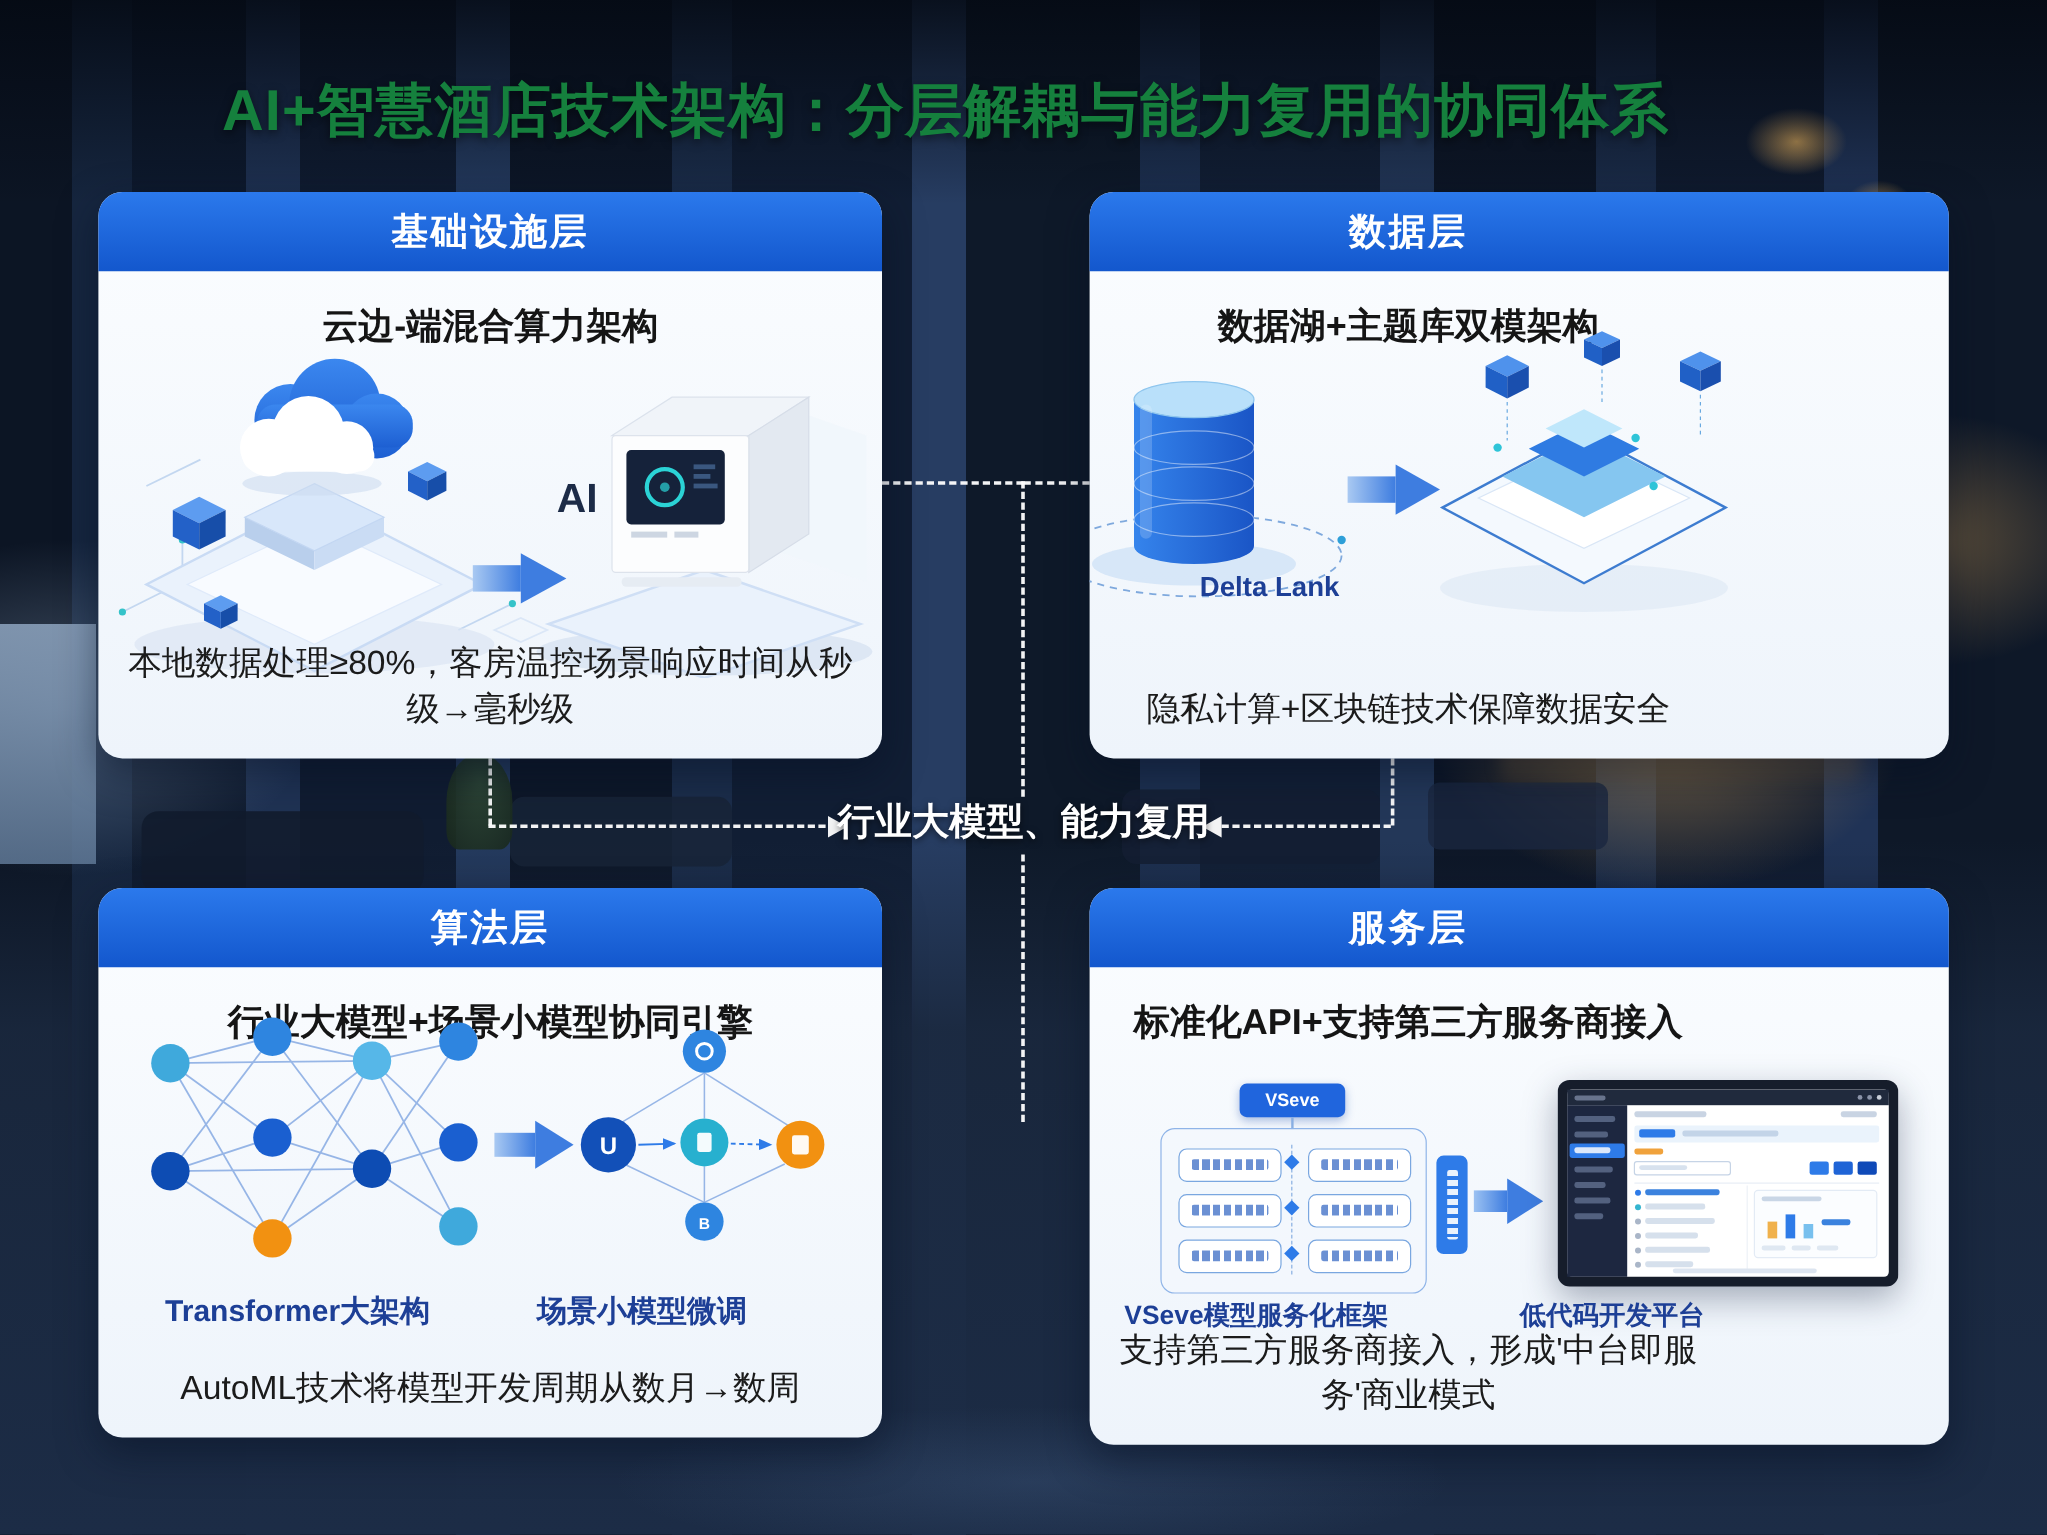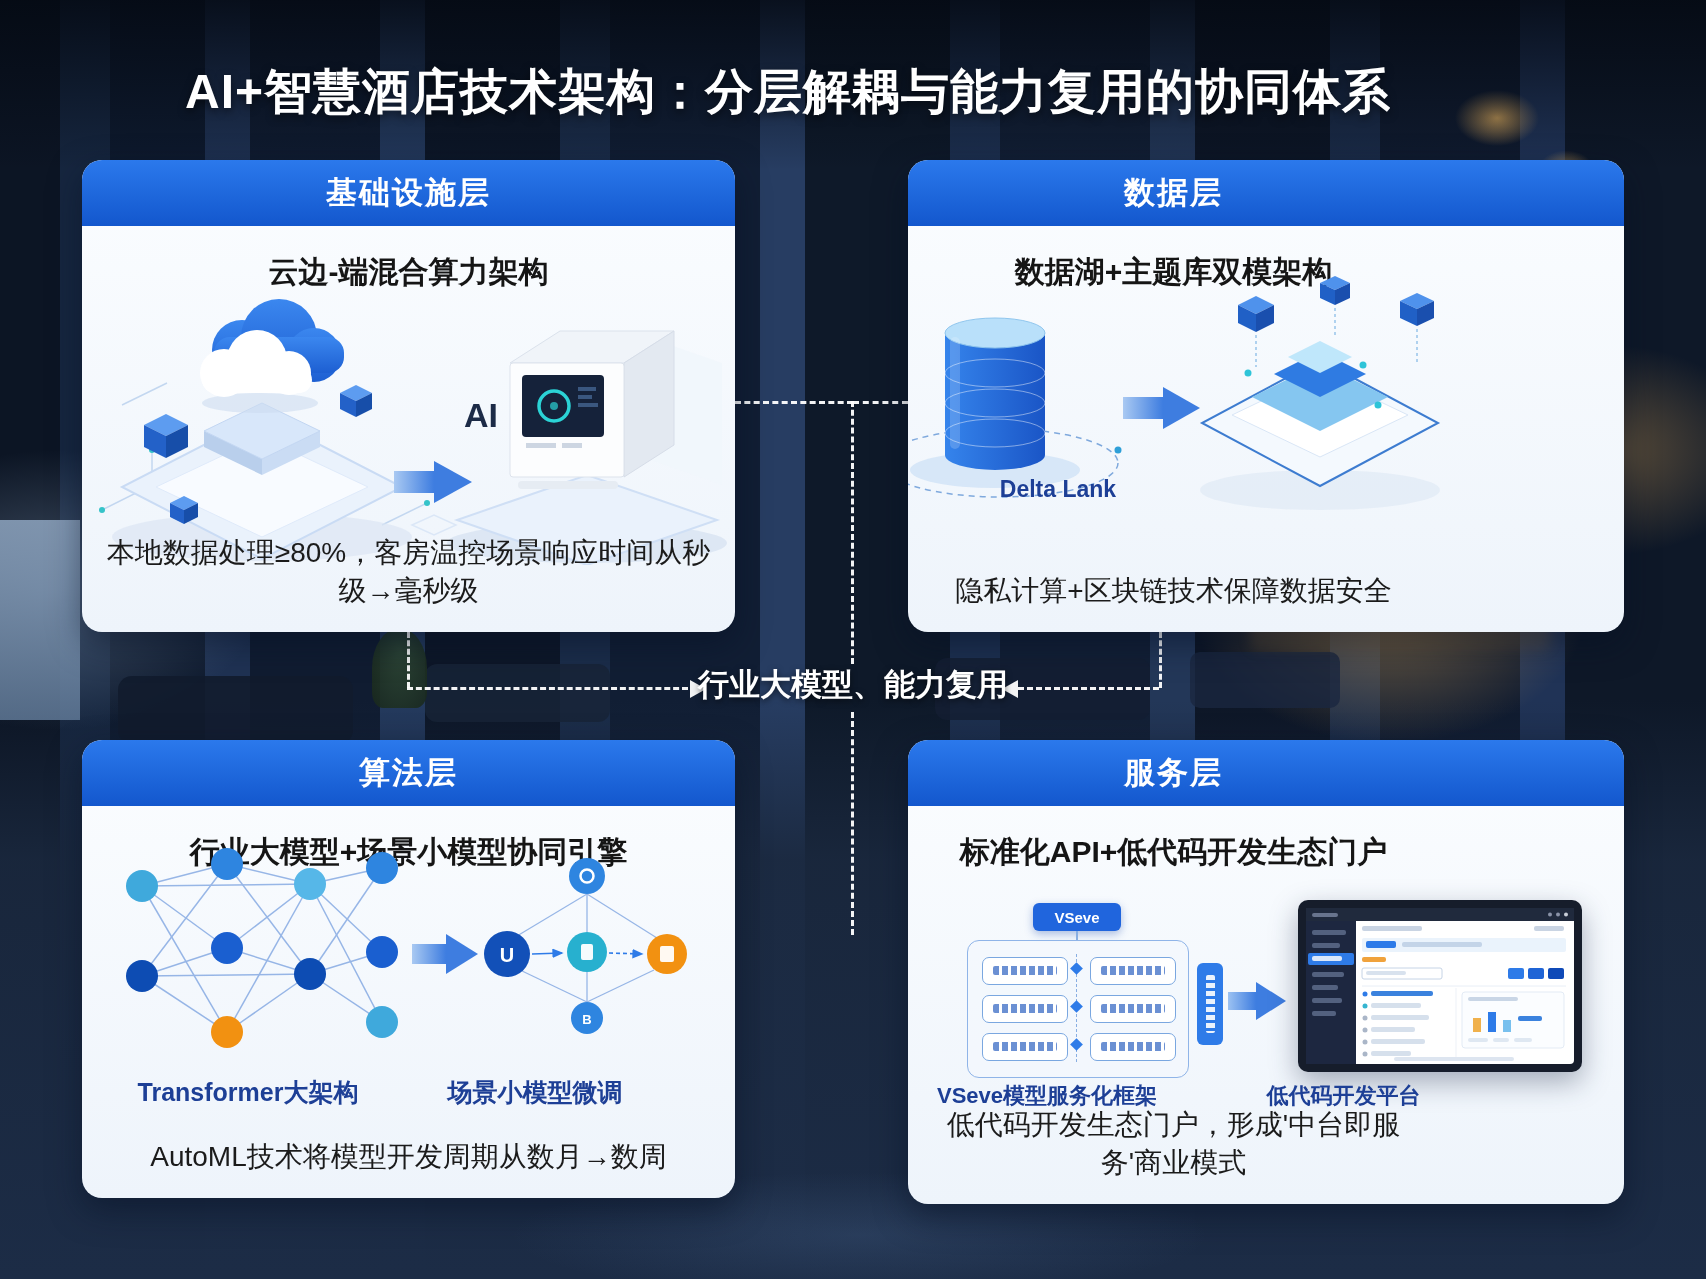--- a/index.html
+++ b/index.html
@@ -29,21 +29,21 @@
   .sofa3{left:935px;top:658px;width:215px;height:62px;background:#141f33;border-radius:12px;opacity:.85;}
   .sofa4{left:1190px;top:652px;width:150px;height:56px;background:#1a2740;border-radius:10px;opacity:.8;}
   .plant{left:372px;top:628px;width:55px;height:80px;border-radius:50% 50% 20% 20%;opacity:.9;
          background:radial-gradient(ellipse at 50% 30%, #2c4430, #18271c);}
   .desk-glow{left:1250px;top:560px;width:300px;height:90px;border-radius:8px;filter:blur(6px);
          background:linear-gradient(180deg, rgba(188,146,84,.55), rgba(120,90,50,.2));}
   .window-l{left:0;top:520px;width:80px;height:200px;opacity:.85;
          background:linear-gradient(180deg,#8ea5c0,#5f7896);}
   
   #title{position:absolute;left:0;top:60px;width:1576px;text-align:center;z-index:4;
-         color:#ffffff;font-size:48px;font-weight:bold;letter-spacing:1px;
+         color:#15803d;font-size:48px;font-weight:bold;letter-spacing:1px;
          text-shadow:0 3px 8px rgba(0,0,0,.55);}
   
   .conn{position:absolute;z-index:2;opacity:.95;}
   .dash-h{border-top:3px dashed #fff;height:0;}
   .dash-v{border-left:3px dashed #fff;width:0;}
   .ah-r{width:0;height:0;border-top:9px solid transparent;border-bottom:9px solid transparent;border-left:16px solid #fff;}
   .ah-l{width:0;height:0;border-top:9px solid transparent;border-bottom:9px solid transparent;border-right:16px solid #fff;}
   #center-label{position:absolute;left:653px;top:664px;width:400px;z-index:5;text-align:center;
          color:#fff;font-size:31px;font-weight:bold;text-shadow:0 2px 6px rgba(0,0,0,.6);}
   
@@ -336,21 +336,21 @@
       <rect x="578" y="110" width="14" height="16" rx="2" fill="#fff" opacity=".95"></rect>
       <text x="505" y="188" text-anchor="middle" font-size="13" font-weight="bold" fill="#fff">B</text>
     </svg>
     <div class="diagram-label" id="lbl-transformer">Transformer大架构</div>
     <div class="diagram-label" id="lbl-scene">场景小模型微调</div>
     <div class="card-caption">AutoML技术将模型开发周期从数月→数周</div>
   </div>
 
   <div class="card" id="card-svc">
     <div class="card-header rshift">服务层</div>
-    <div class="card-subtitle rshift">标准化API+低代码开发生态门户</div>
+    <div class="card-subtitle rshift">标准化API+支持第三方服务商接入</div>
 
     <div class="svc" id="vserve-pill">VSeve</div>
     <div class="svc" id="pill-stub"></div>
 
     <div class="svc" id="flow-wrap">
       <div class="flow-box fb-c1 fb-r1">
           <div class="garble"></div>
         </div>
       <div class="flow-box fb-c2 fb-r1">
           <div class="garble"></div>
@@ -439,16 +439,16 @@
         <rect x="220" y="116" width="24" height="5" rx="2" fill="#3b82de"></rect>
         <rect x="170" y="138" width="20" height="4" rx="2" fill="#dfe8f2"></rect>
         <rect x="195" y="138" width="16" height="4" rx="2" fill="#dfe8f2"></rect>
         <rect x="216" y="138" width="18" height="4" rx="2" fill="#dfe8f2"></rect>
         <rect x="96" y="157" width="120" height="4" rx="2" fill="#dde5f0"></rect>
       </g>
     </svg>
 
     <div class="diagram-label" id="lbl-framework">VSeve模型服务化框架</div>
     <div class="diagram-label" id="lbl-lowcode">低代码开发平台</div>
-    <div class="card-caption rshift">低代码开发生态门户，形成'中台即服务'商业模式</div>
+    <div class="card-caption rshift">支持第三方服务商接入，形成'中台即服务'商业模式</div>
   </div>
 
 </div>
 
 </body></html>

